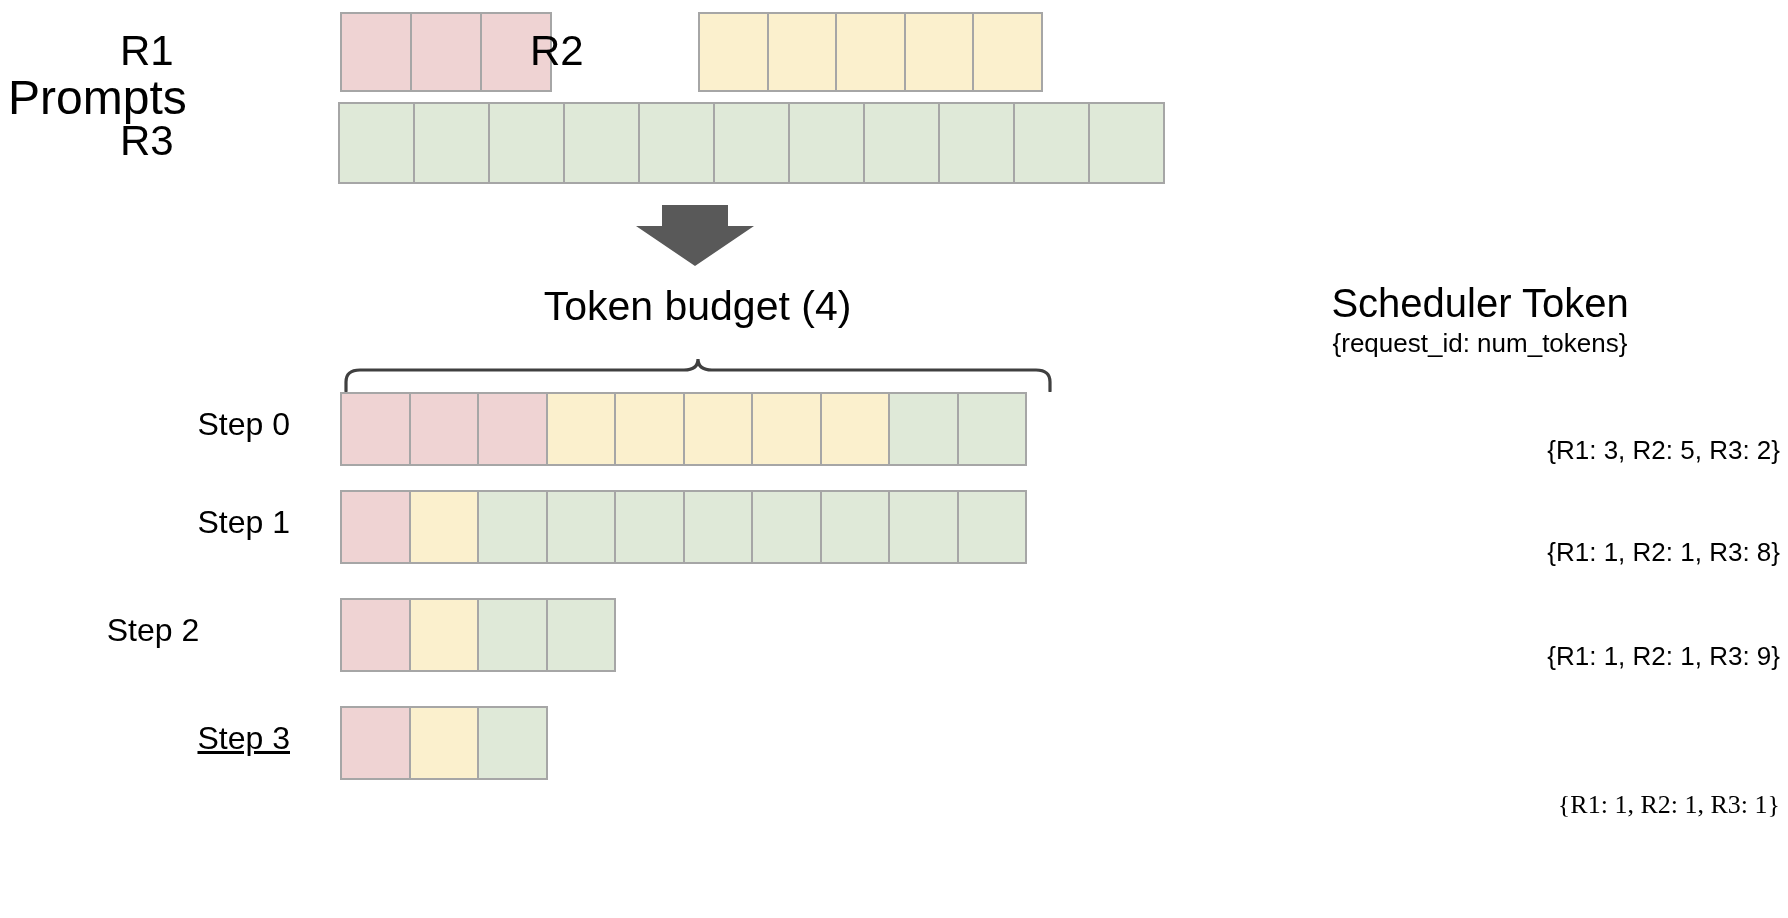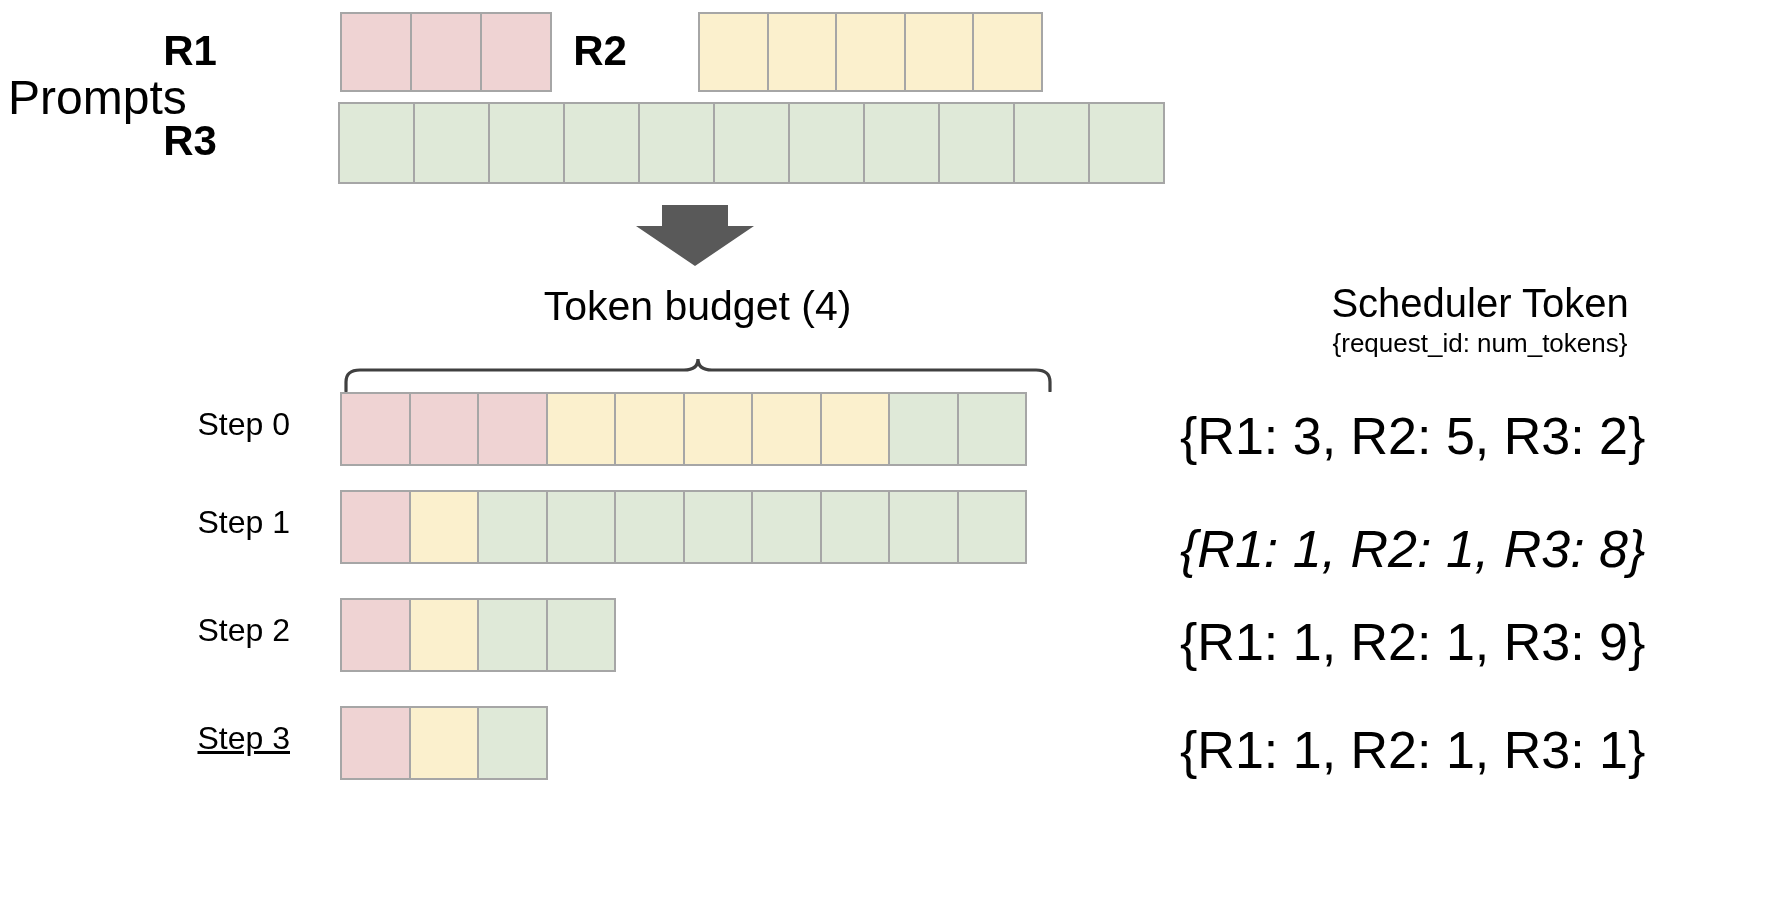--- a/index.html
+++ b/index.html
@@ -23,22 +23,21 @@
     left: 8px; top: 74px;
     font-size: 48px;
     line-height: 1;
     letter-spacing: 0px;
     white-space: nowrap;
   }
   .lbl-req {
     font-size: 42px;
     line-height: 1;
     white-space: nowrap;
-    text-align: center;
-    font-weight: bold;
+    text-align: left;
   }
   .lbl-step {
     font-size: 32px;
     line-height: 1;
     white-space: nowrap;
     text-align: right;
     width: 260px;
   }
   .lbl-budget {
     font-size: 41px;
@@ -61,26 +60,27 @@
   .sched-sub {
     font-size: 26px;
     line-height: 1;
     white-space: nowrap;
     left: 1180px;
     top: 330px;
     width: 600px;
     text-align: center;
   }
   .sched-row {
-    font-size: 52px;
+    font-size: 26px;
     line-height: 1;
     white-space: nowrap;
     width: 600px;
     left: 1180px;
-    text-align: left;
+    text-align: right;
+    margin-top: 27px;
   }
 
   
   .strip {
     display: flex;
     flex-direction: row;
   }
   .cell {
     box-sizing: border-box;
     border: 2px solid #a6a6a6;
@@ -172,30 +172,30 @@
     <div class="cell c-r2" style="width: 70.5px;"></div>
     <div class="cell c-r3" style="width: 70.5px;"></div>
     <div class="cell c-r3" style="width: 70.5px;"></div>
     <div class="cell c-r3" style="width: 70.5px;"></div>
     <div class="cell c-r3" style="width: 70.5px;"></div>
     <div class="cell c-r3" style="width: 70.5px;"></div>
     <div class="cell c-r3" style="width: 70.5px;"></div>
     <div class="cell c-r3" style="width: 70.5px;"></div>
     <div class="cell c-r3" style="width: 70.5px;"></div>
   </div>
-<div class="abs sched-row" style="top:523px;font-style:italic;">{R1: 1, R2: 1, R3: 8}</div>
-
-<div class="abs lbl-step" style="left:30px; top:614px;">Step 2</div>
+<div class="abs sched-row" style="top:512px;">{R1: 1, R2: 1, R3: 8}</div>
+
+<div class="abs lbl-step" style="left:23px; top:614px;text-align:center;">Step 2</div>
 <div class="abs strip" id="step-strip-2" style="left:340px; top:598px; height:74px;">
     <div class="cell c-r1" style="width: 70.5px;"></div>
     <div class="cell c-r2" style="width: 70.5px;"></div>
     <div class="cell c-r3" style="width: 70.5px;"></div>
     <div class="cell c-r3" style="width: 70.5px;"></div>
   </div>
 <div class="abs sched-row" style="top:616px;">{R1: 1, R2: 1, R3: 9}</div>
 
 <div class="abs lbl-step" style="left:30px; top:722px;text-decoration:underline;">Step 3</div>
 <div class="abs strip" id="step-strip-3" style="left:340px; top:706px; height:74px;">
     <div class="cell c-r1" style="width: 70.5px;"></div>
     <div class="cell c-r2" style="width: 70.5px;"></div>
     <div class="cell c-r3" style="width: 70.5px;"></div>
   </div>
-<div class="abs sched-row" style="top:724px;">{R1: 1, R2: 1, R3: 1}</div>
+<div class="abs sched-row" style="top:765px;font-family:Liberation Serif, serif;">{R1: 1, R2: 1, R3: 1}</div>
 
 </body></html>

